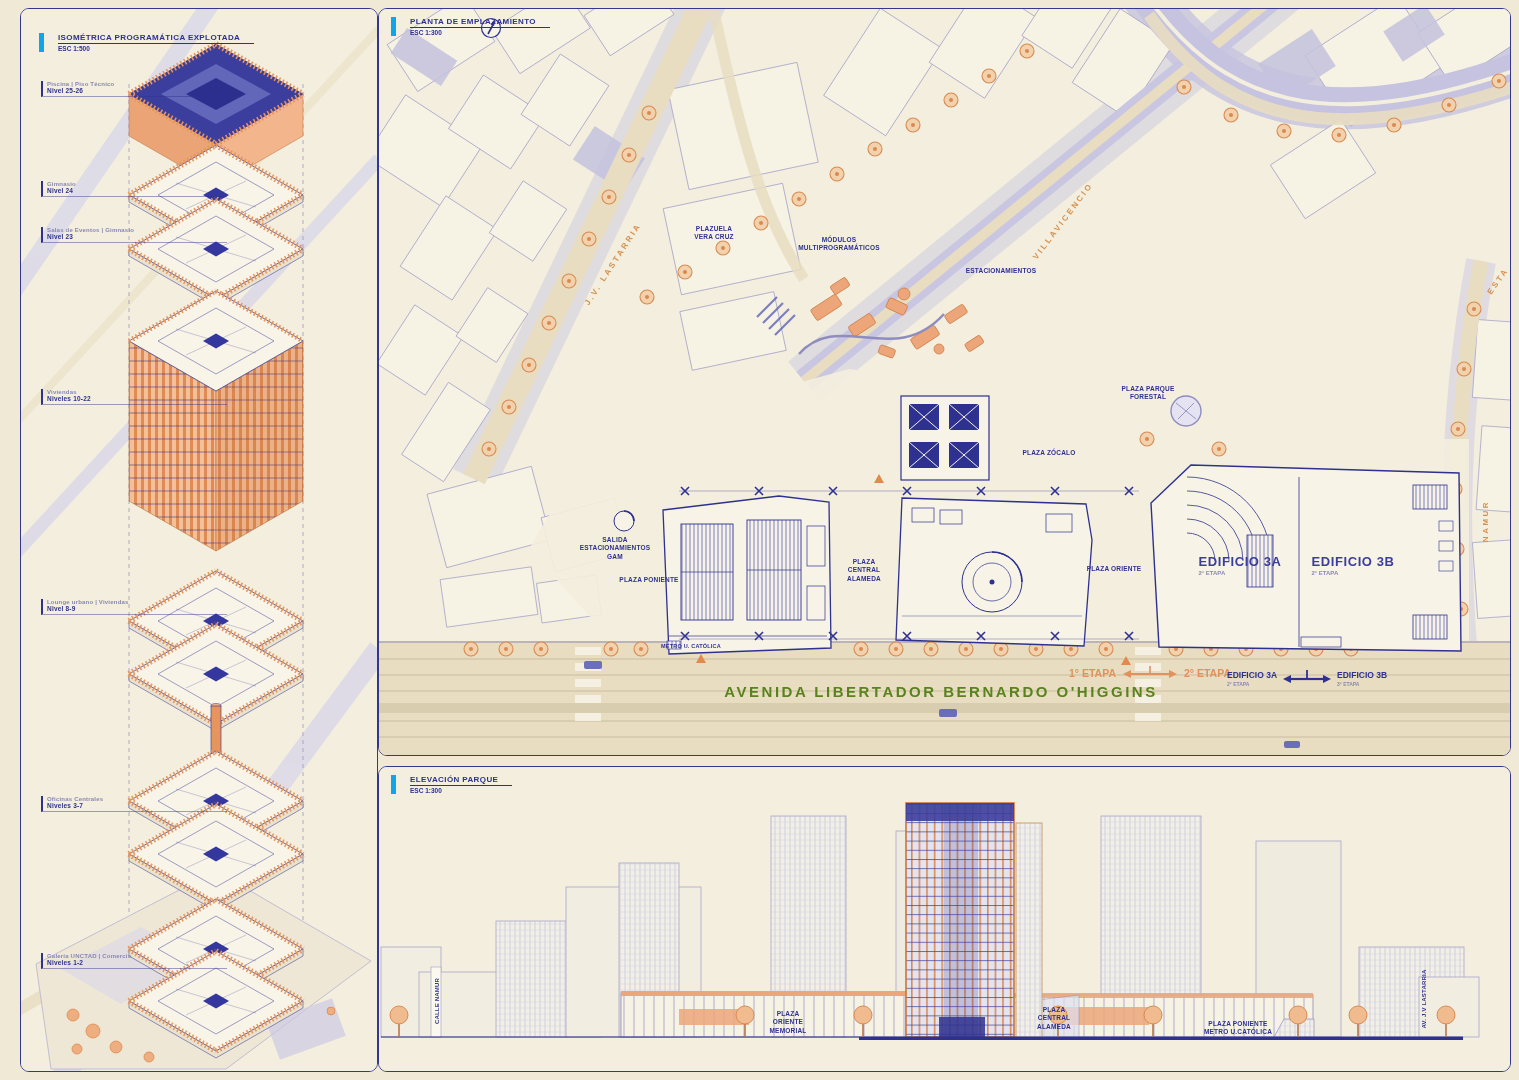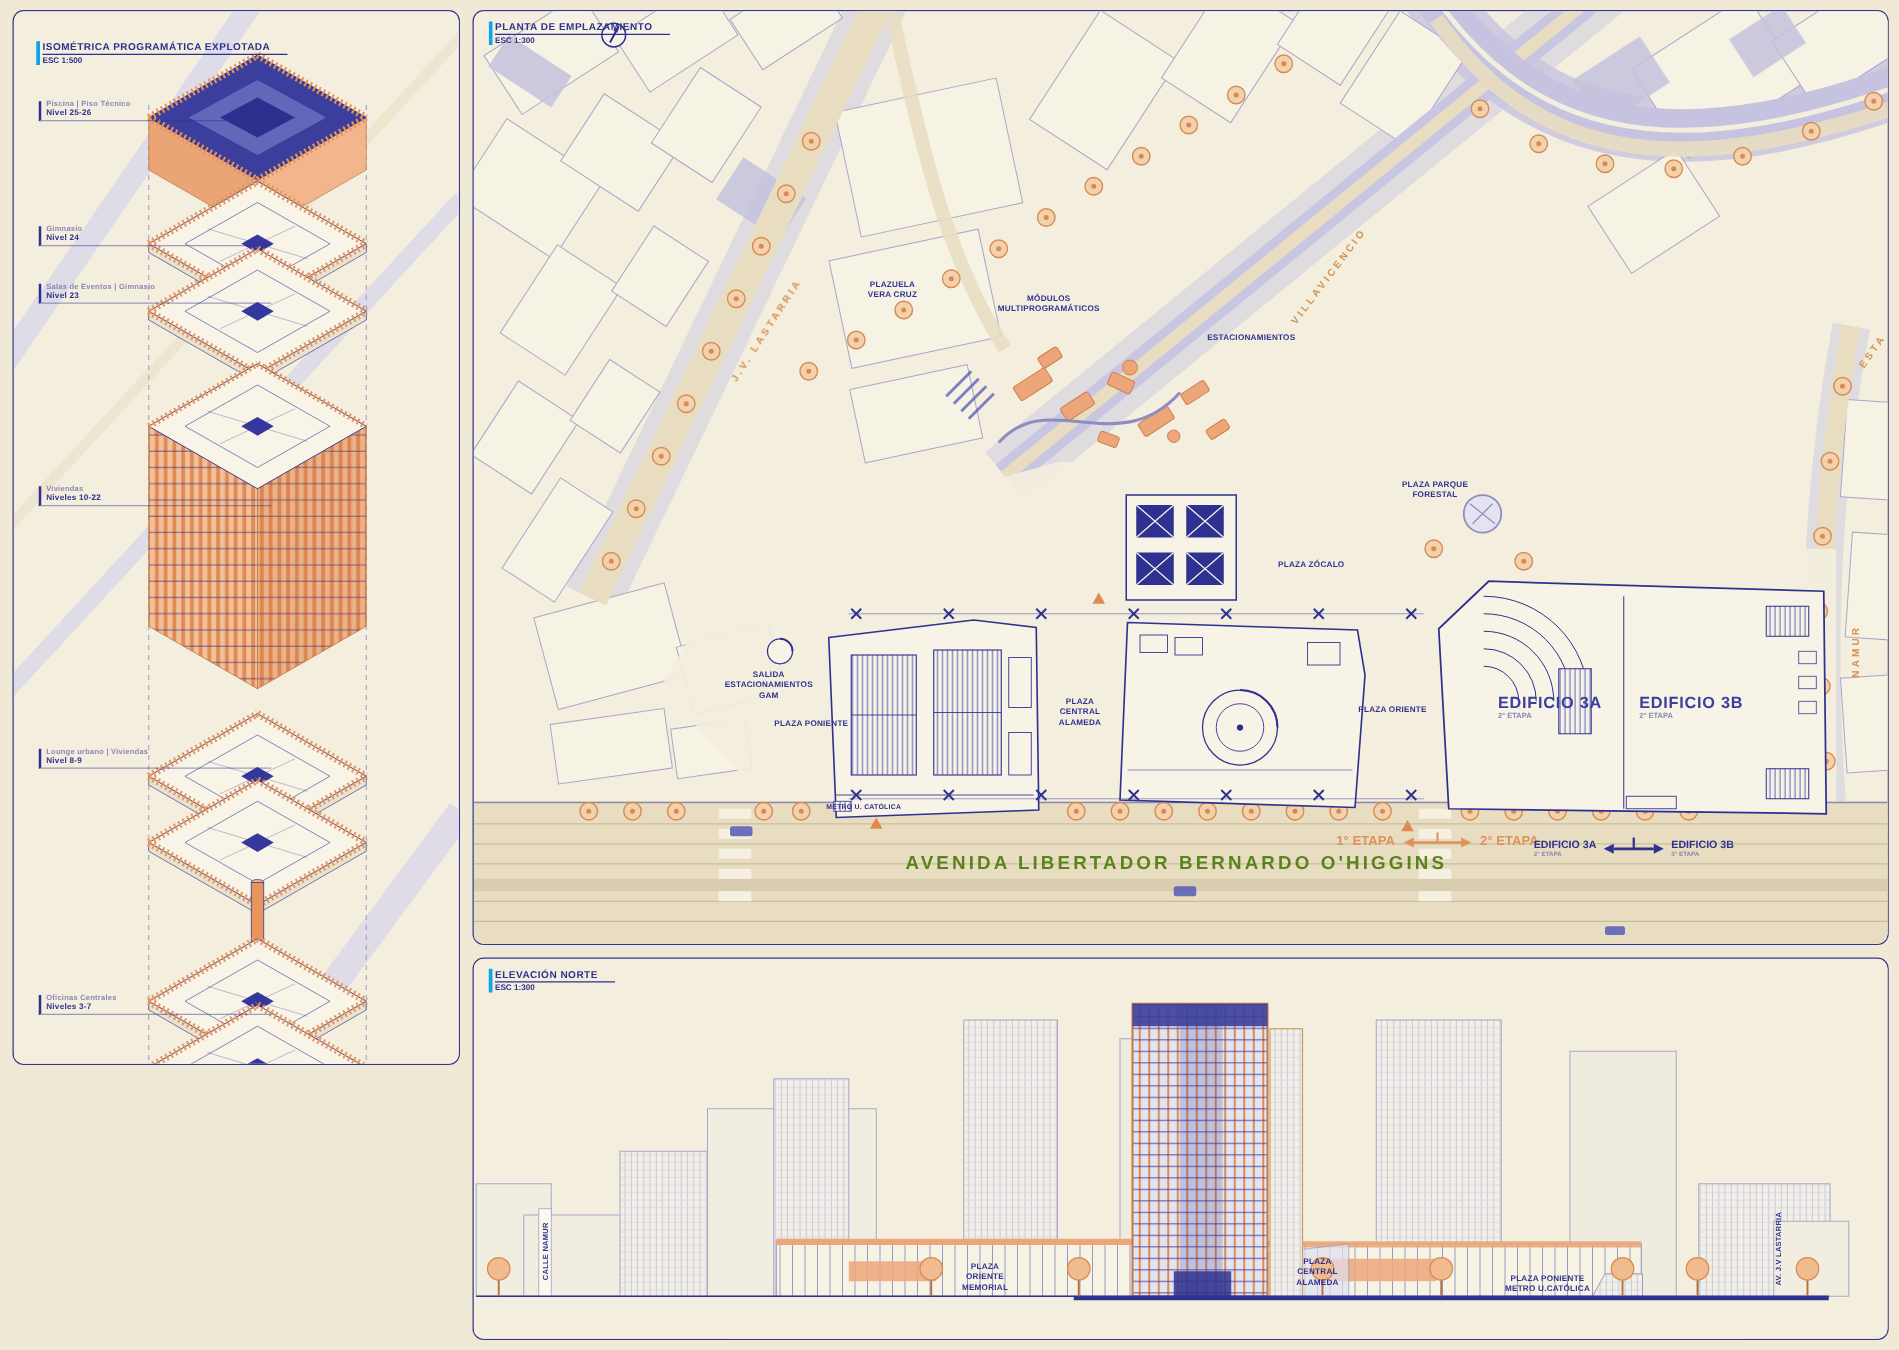--- a/index.html
+++ b/index.html
@@ -1,21 +1,21 @@
 <!DOCTYPE html>
 <html><head>
 <meta charset="utf-8">
 <style>
   *{margin:0;padding:0;box-sizing:border-box}
   html,body{width:1519px;height:1080px}
   body{background:#efe9d6;font-family:"Liberation Sans",sans-serif;position:relative;overflow:hidden}
   .panel{position:absolute;background:#f3eedd;border:1.6px solid #34378f;border-radius:9px;overflow:hidden}
   .panel > svg{position:absolute;left:0;top:0;z-index:1}
   
-  .tblock{position:absolute;z-index:4;border-left:3px solid #0ea5e9;padding-left:2px}
+  .tblock{position:absolute;z-index:4;border-left:5px solid #0ea5e9;padding-left:14px}
   .tblock .t1{font-size:8px;font-weight:bold;color:#2e3190;letter-spacing:.4px;border-bottom:1px solid #2e3190;padding-bottom:1px;padding-right:14px;white-space:nowrap}
   .tblock .t2{font-size:6.5px;font-weight:bold;color:#2e3190;margin-top:1px}
   .northicon{position:absolute;z-index:4}
   
   .lbl{position:absolute;transform:translate(-50%,-50%);font-size:6.5px;font-weight:bold;color:#2e3190;text-align:center;line-height:1.3;letter-spacing:.2px;white-space:pre-line;z-index:3}
   .street{position:absolute;font-size:8px;font-weight:bold;color:#d6904f;letter-spacing:2.5px;white-space:nowrap;z-index:3}
   .avenue{position:absolute;transform:translate(-50%,-50%);font-size:15px;font-weight:bold;color:#4d7c0f;letter-spacing:2.5px;white-space:nowrap;opacity:.92;z-index:3}
   .bigbuild{position:absolute;transform:translate(-50%,-50%);text-align:left;z-index:3}
   .bigbuild .bname{font-size:13px;font-weight:bold;color:#3b3e9c;letter-spacing:.6px;white-space:nowrap}
   .bigbuild .bstage{font-size:6px;font-weight:bold;color:#8a87b5;margin-top:1px}
@@ -26,21 +26,21 @@
   .legend .bn .n{font-size:8.5px;font-weight:bold;color:#2e3190;white-space:nowrap}
   .legend .bn .s{font-size:5px;font-weight:bold;color:#8a87b5;margin-top:1px}
   
   .ilabel{position:absolute;z-index:3;border-left:2px solid #2e3190;padding-left:4px;width:186px;border-bottom:1px solid rgba(46,49,144,.45);padding-bottom:2px}
   .ilabel .iname{font-size:6px;font-weight:bold;color:#8a87b5;letter-spacing:.2px}
   .ilabel .irange{font-size:6.5px;font-weight:bold;color:#2e3190;letter-spacing:.2px}
 </style>
 </head>
 <body>
 
-<div class="panel" style="left:10px;top:8px;width:358px;height:844px">
+<div class="panel" style="left:20px;top:8px;width:358px;height:1064px">
   <svg viewBox="0 0 358 1064" width="358" height="1064">
     <defs>
       <pattern id="patTower" width="7" height="13" patternUnits="userSpaceOnUse">
         <rect width="7" height="13" fill="#f3c09a"></rect>
         <line x1="2.5" y1="0" x2="2.5" y2="13" stroke="#e08a54" stroke-width="3"></line>
         <line x1="0" y1="1" x2="7" y2="1" stroke="rgba(45,47,142,.55)" stroke-width="1"></line>
       </pattern>
       <g id="plate">
         <path d="M0,-50 L87,0 L0,50 L-87,0 Z" fill="#f8f4e8" stroke="#2d2f8e" stroke-width=".7"></path>
         <path d="M-87,0 L0,50 L87,0 L87,7 L0,57 L-87,7 Z" fill="#e8e2cf" stroke="#2d2f8e" stroke-width=".5"></path>
@@ -561,21 +561,21 @@
         <use href="#etree" x="484" y="246"></use>
       <use href="#etree" x="679" y="246"></use>
         <use href="#etree" x="774" y="246"></use>
         <use href="#etree" x="919" y="246"></use>
       <use href="#etree" x="979" y="246"></use>
         <use href="#etree" x="1067" y="246"></use>
     </g>
   </svg>
 
   <div class="tblock" style="left:12px;top:8px">
-    <div class="t1">ELEVACIÓN NORTE</div>
+    <div class="t1">ELEVACIÓN PARQUE</div>
     <div class="t2">ESC 1:300</div>
   </div>
 
   <div class="lbl" style="left:59px;top:234px;transform:translate(-50%,-50%) rotate(-90deg);font-size:6px">CALLE NAMUR</div>
   <div class="lbl" style="left:409px;top:256px">PLAZA
 ORIENTE
 MEMORIAL</div>
   <div class="lbl" style="left:675px;top:252px">PLAZA
 CENTRAL
 ALAMEDA</div>

